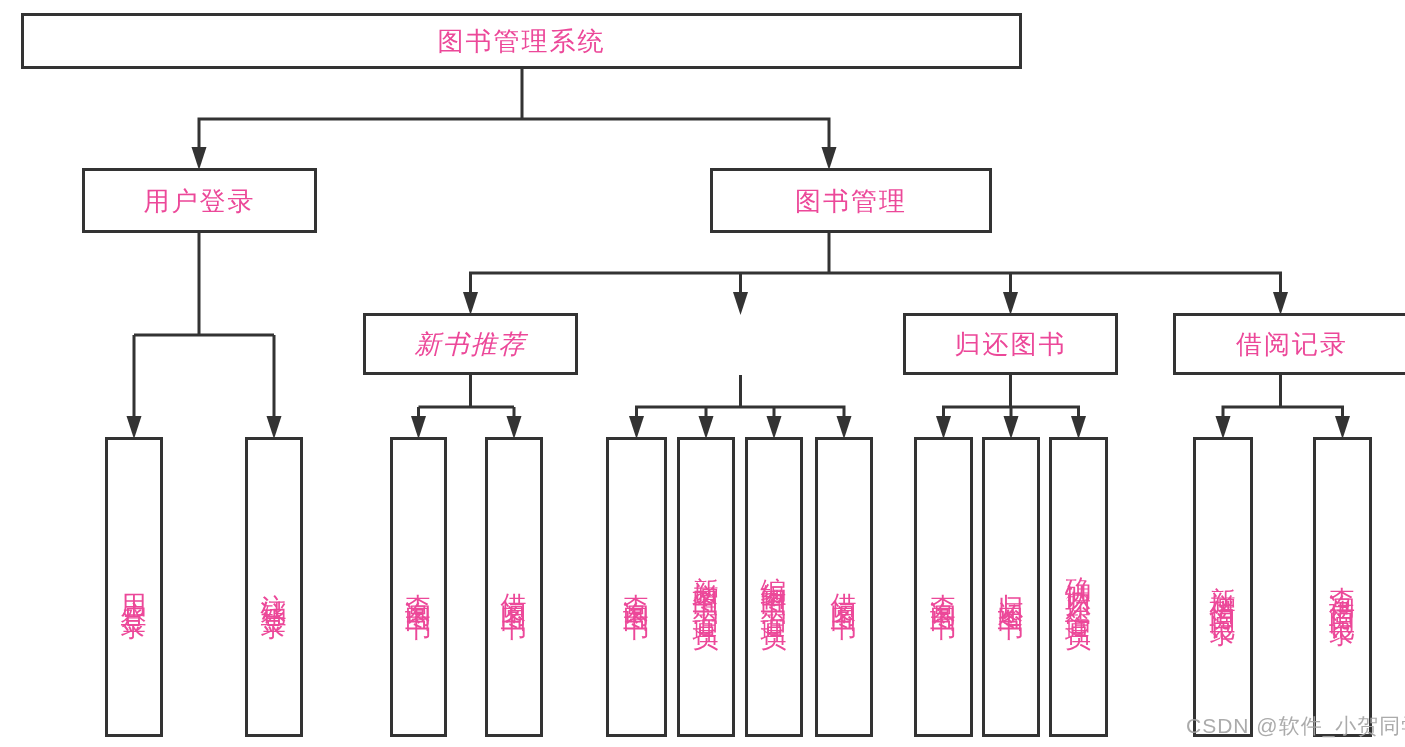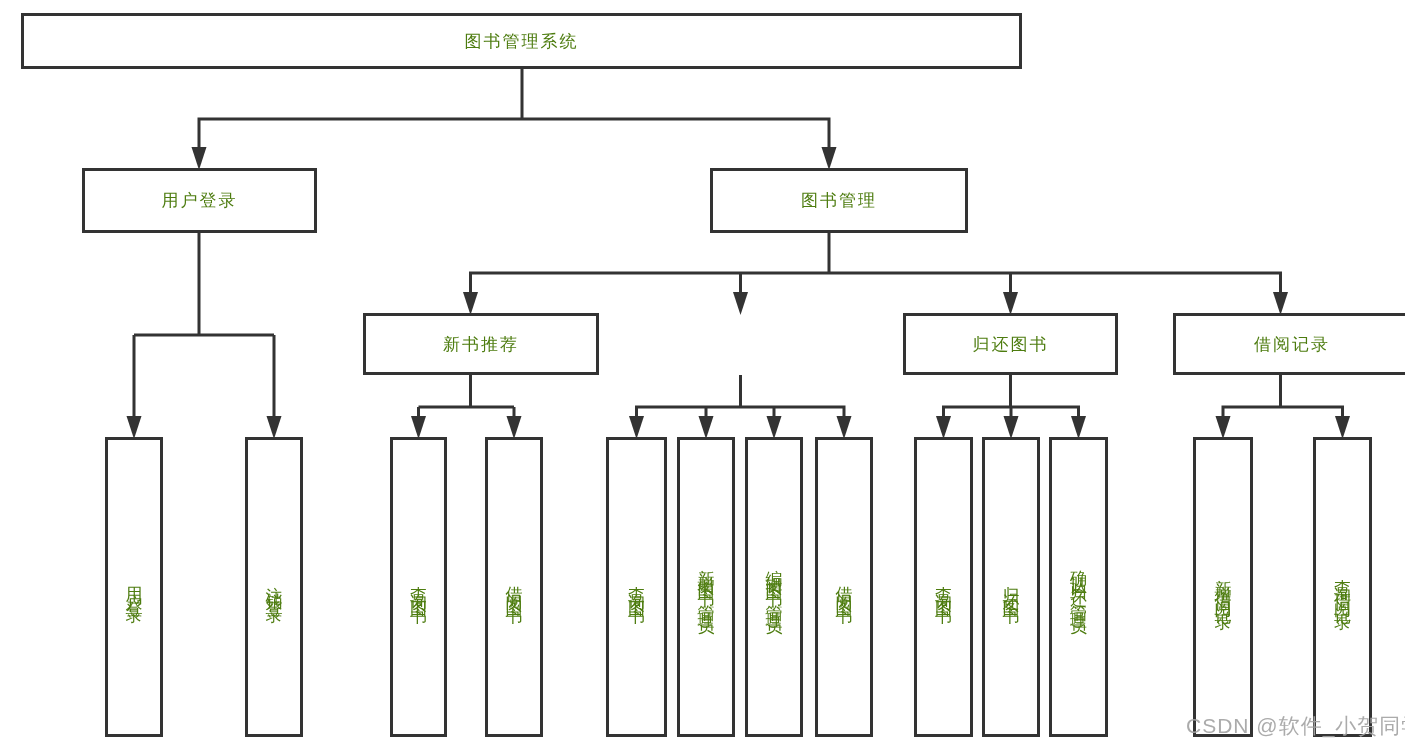--- a/index.html
+++ b/index.html
@@ -18,22 +18,22 @@
     pointer-events: none;
   }
   .box {
     position: absolute;
     box-sizing: border-box;
     background: #ffffff;
     border: 3px solid #333333;
     display: flex;
     align-items: center;
     justify-content: center;
-    color: #4d7c0f;
-    font-size: 17px;
+    color: #ec4899;
+    font-size: 26px;
     letter-spacing: 2px;
     text-align: center;
     line-height: 1;
     z-index: 2;
   }
   .box.v {
     writing-mode: vertical-rl;
     letter-spacing: 7px;
     padding: 6px 0;
   }
@@ -72,23 +72,23 @@
       <polygon points="936,416 951,416 943.5,439" fill="#333333"></polygon>
       <polygon points="1003.5,416 1018.5,416 1011,439" fill="#333333"></polygon>
       <polygon points="1071,416 1086,416 1078.5,439" fill="#333333"></polygon>
       <polygon points="1215.5,416 1230.5,416 1223,439" fill="#333333"></polygon>
       <polygon points="1335,416 1350,416 1342.5,439" fill="#333333"></polygon>
     </svg>
 
   <div class="box h" style="left:21px; top:13px; width:1001px; height:56px;">图书管理系统</div>
 
   <div class="box h" style="left:82px; top:168px; width:235px; height:65px;">用户登录</div>
-  <div class="box h" style="left:710px; top:168px; width:258px; height:65px;">图书管理</div>
+  <div class="box h" style="left:710px; top:168px; width:282px; height:65px;">图书管理</div>
 
-  <div class="box h" style="left:363px; top:313px; width:236px; height:62px;">新书推荐</div>
+  <div class="box h" style="left:363px; top:313px; width:215px; height:62px;font-style:italic;">新书推荐</div>
   <div class="box h" style="left:903px; top:313px; width:215px; height:62px;">归还图书</div>
   <div class="box h" style="left:1173px; top:313px; width:238px; height:62px;">借阅记录</div>
 
   <div class="box v" style="left:105px; top:437px; width:58px; height:300px;">用户登录</div>
   <div class="box v" style="left:245px; top:437px; width:58px; height:300px;">注销登录</div>
 
   <div class="box v" style="left:390px; top:437px; width:57px; height:300px;">查询图书</div>
   <div class="box v" style="left:485px; top:437px; width:58px; height:300px;">借阅图书</div>
 
   <div class="box v" style="left:606px; top:437px; width:61px; height:300px;">查询图书</div>

